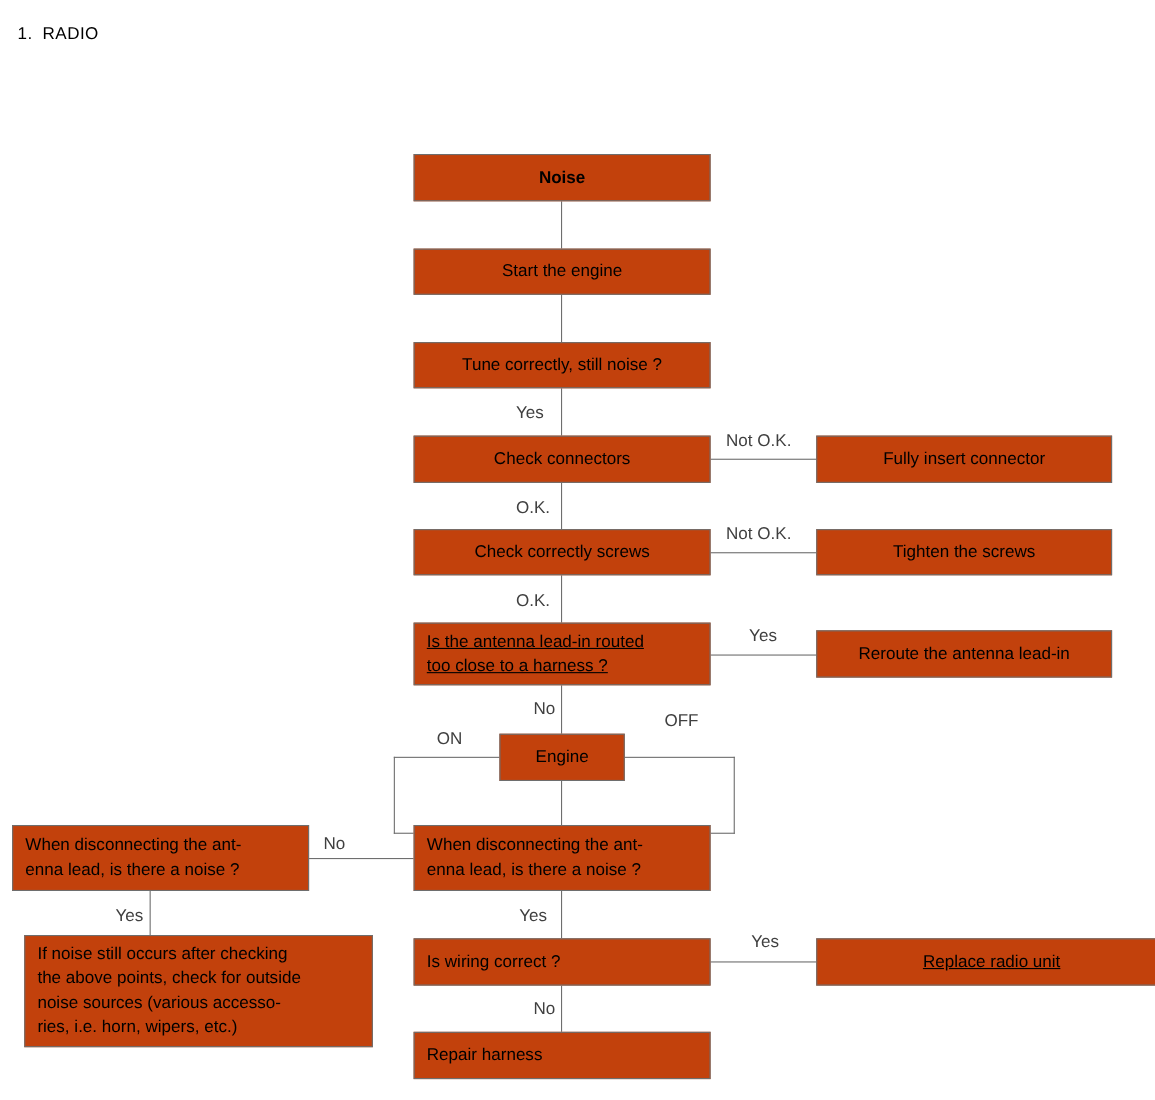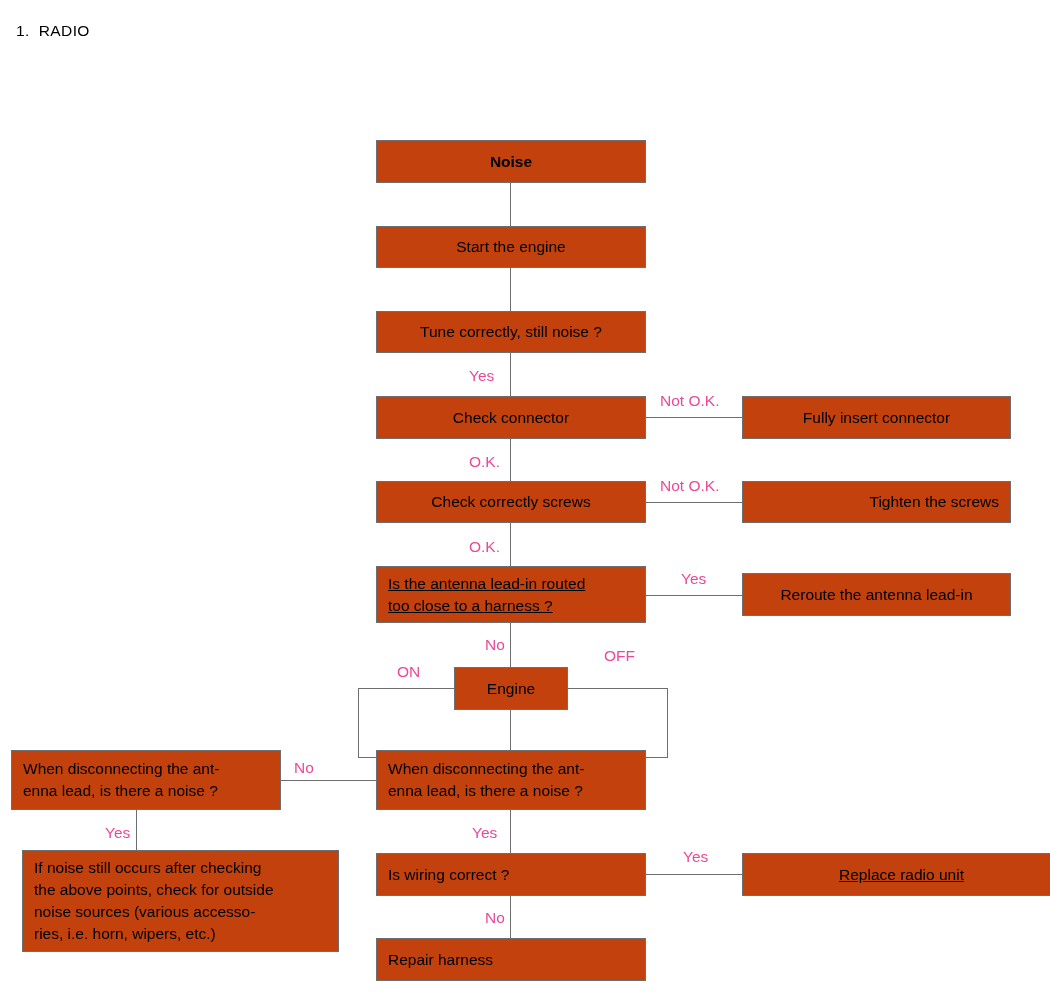--- a/index.html
+++ b/index.html
@@ -53,21 +53,21 @@
     z-index: 1;
   }
   .ln.v { width: 1.4px; }
   .ln.h { height: 1.4px; }
 
   
   .lbl {
     position: absolute;
     font-size: 15.5px;
     line-height: 1;
-    color: #ec4899;
+    color: #404040;
     background: #ffffff;
     white-space: nowrap;
     z-index: 4;
     padding: 0 3px;
   }
 </style>
 </head>
 <body>
 
 <div id="page">
@@ -120,32 +120,32 @@
 
   <div class="box center" style="left:376px; top:226px; width:270px; height:42px;">
     <span class="txt">Start the engine</span>
   </div>
 
   <div class="box center" style="left:376px; top:311px; width:270px; height:42px;">
     <span class="txt">Tune correctly, still noise ?</span>
   </div>
 
   <div class="box center" style="left:376px; top:396px; width:270px; height:43px;">
-    <span class="txt">Check connector</span>
+    <span class="txt">Check connectors</span>
   </div>
 
   <div class="box center" style="left:742px; top:396px; width:269px; height:43px;">
     <span class="txt">Fully insert connector</span>
   </div>
 
   <div class="box center" style="left:376px; top:481px; width:270px; height:42px;">
     <span class="txt">Check correctly screws</span>
   </div>
 
-  <div class="box center" style="left:742px; top:481px; width:269px; height:42px;justify-content:flex-end;">
+  <div class="box center" style="left:742px; top:481px; width:269px; height:42px;">
     <span class="txt">Tighten the screws</span>
   </div>
 
   <div class="box left" style="left:376px; top:566px; width:270px; height:57px;text-decoration:underline;">
     <span class="txt">
       <span>Is the antenna lead-in routed</span><br>
       <span>too close to a harness ?</span>
     </span>
   </div>
 

